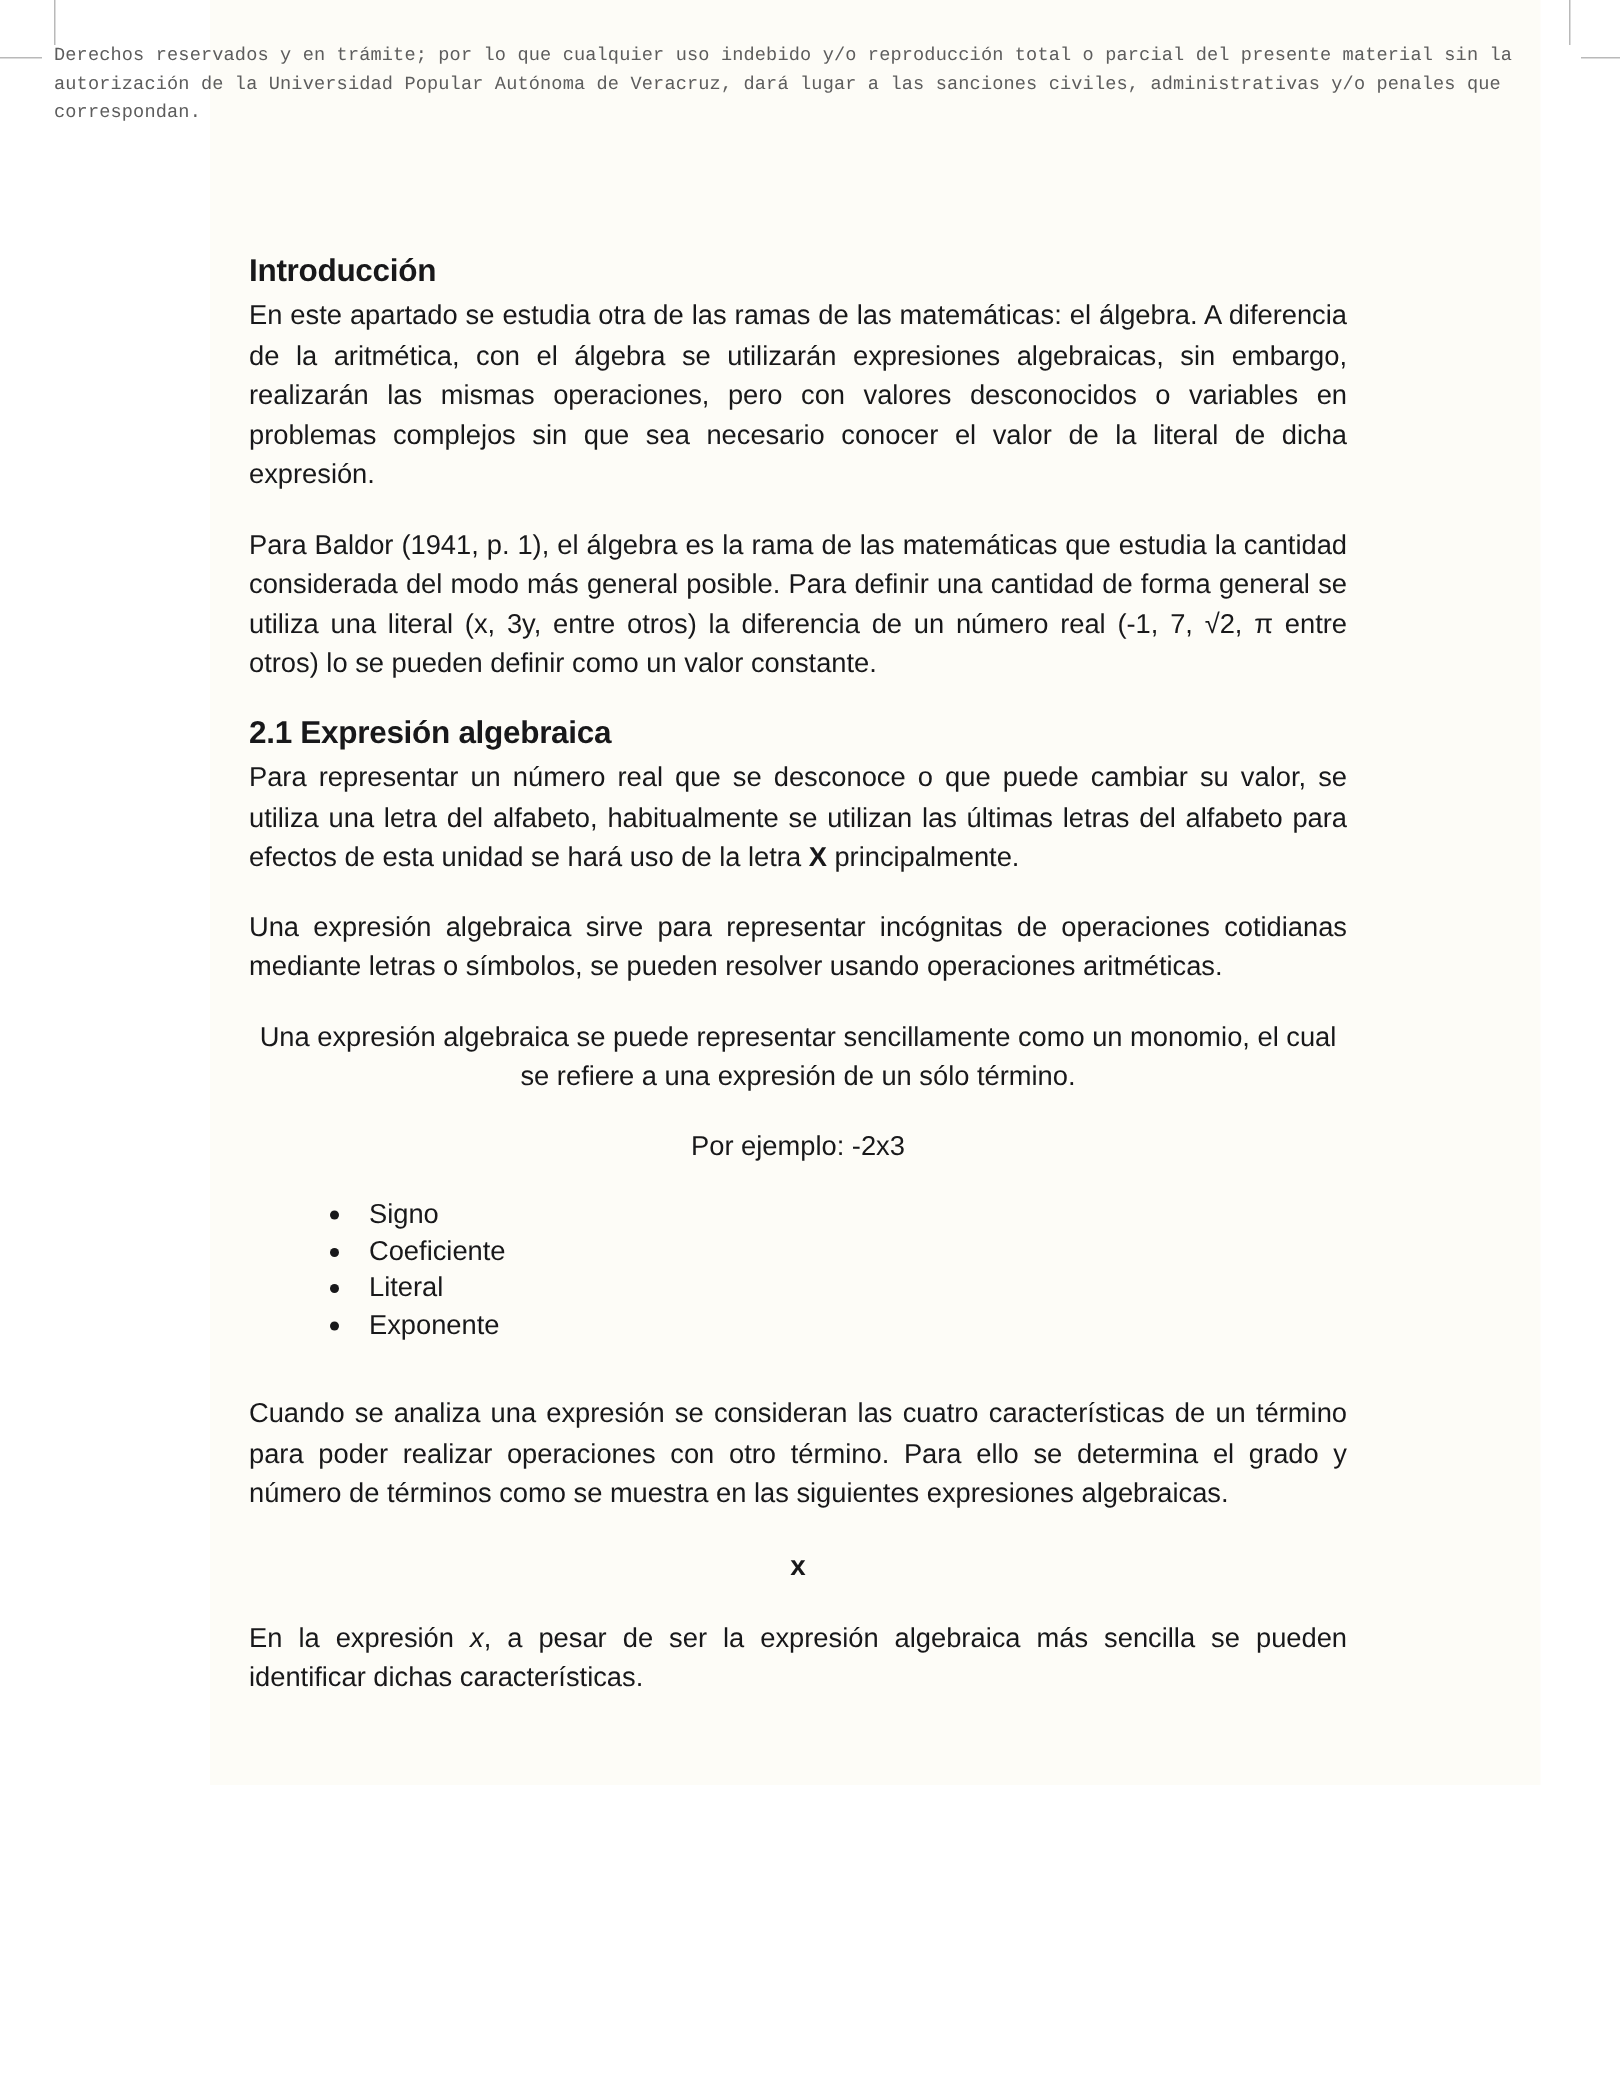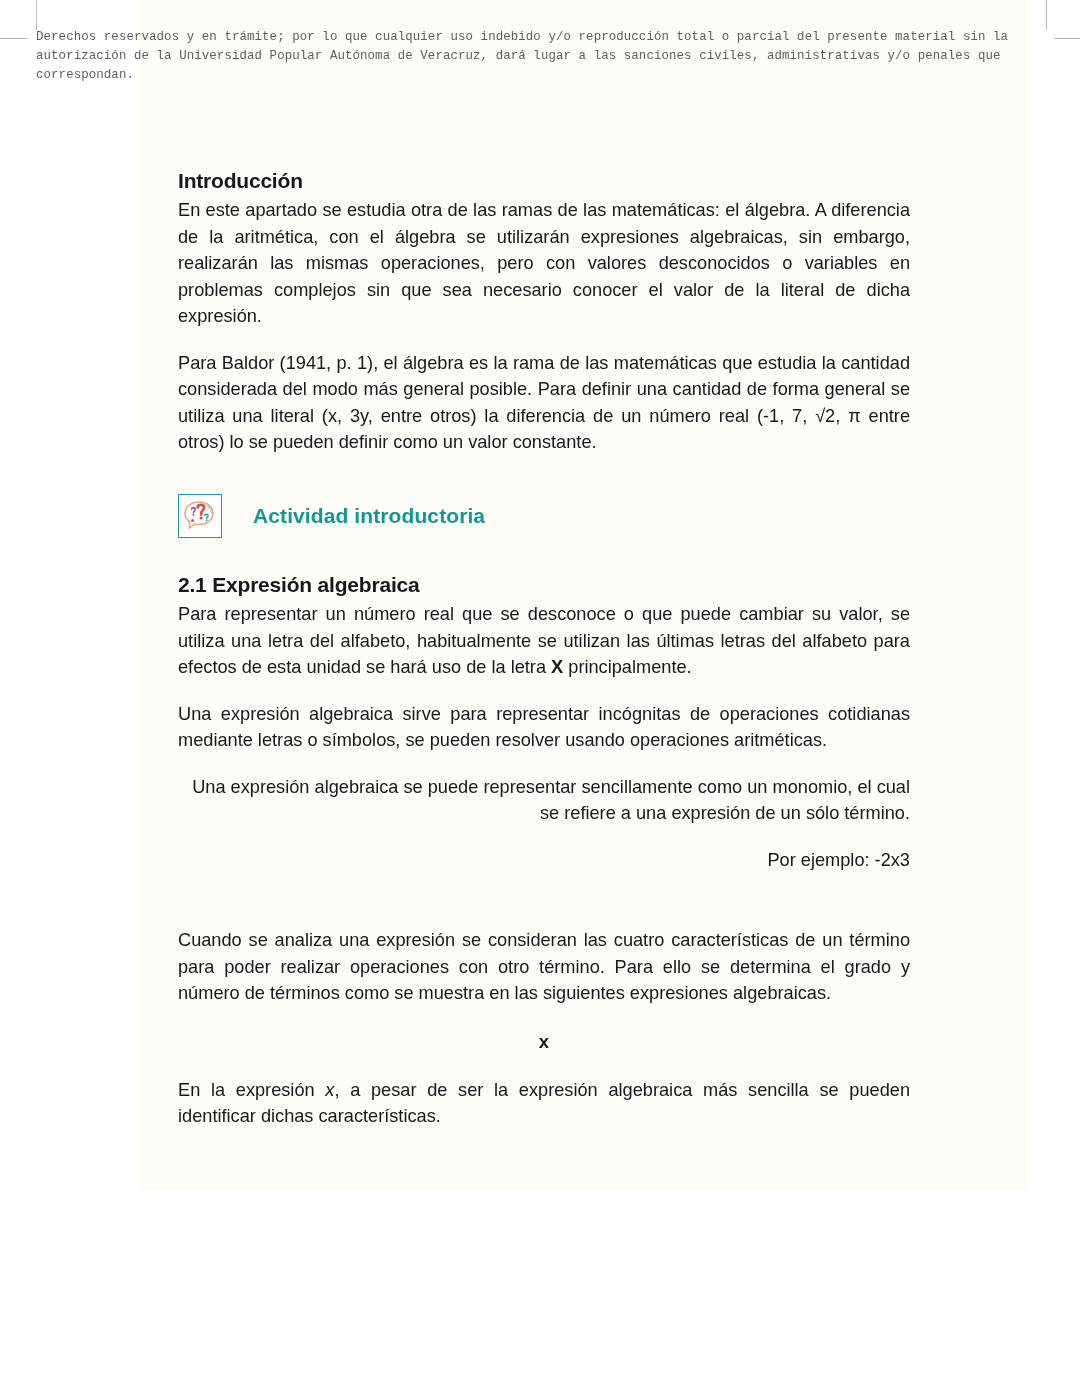--- a/index.html
+++ b/index.html
@@ -58,21 +58,21 @@
     line-height: 19px;
     color: #5d5d5d;
     letter-spacing: 0.1px;
     z-index: 5;
     white-space: normal;
   }
 
   
   .content {
     position: absolute;
-    left: 178px;
+    left: 166px;
     top: 168px;
     width: 732px;
     z-index: 3;
     color: #18181a;
   }
 
   h2.sec-title {
     font-size: 21px;
     font-weight: bold;
     margin: 0 0 3px 0;
@@ -88,21 +88,21 @@
   }
 
   p.body {
     font-size: 18.2px;
     line-height: 26.5px;
     margin: 0 0 20px 0;
     text-align: justify;
     text-justify: inter-word;
     color: #18181a;
   }
-  p.body.left  { text-align: right; }
+  p.body.left  { text-align: center; }
 
   .strong-x { font-weight: bold; }
   .ital { font-style: italic; }
 
   
   .activity {
     display: flex;
     align-items: center;
     margin: 38px 0 34px 0;
   }
@@ -199,55 +199,39 @@
   <div class="legal-header">Derechos reservados y en trámite; por lo que cualquier uso indebido y/o reproducción total o parcial del presente material sin la autorización de la Universidad Popular Autónoma de Veracruz, dará lugar a las sanciones civiles, administrativas y/o penales que correspondan.</div>
 
   <div class="content">
 
     <h2 class="sec-title">Introducción</h2>
 
     <p class="body">En este apartado se estudia otra de las ramas de las matemáticas: el álgebra. A diferencia de la aritmética, con el álgebra se utilizarán expresiones algebraicas, sin embargo, realizarán las mismas operaciones, pero con valores desconocidos o variables en problemas complejos sin que sea necesario conocer el valor de la literal de dicha expresión.</p>
 
     <p class="body">Para Baldor (1941, p. 1), el álgebra es la rama de las matemáticas que estudia la cantidad considerada del modo más general posible. Para definir una cantidad de forma general se utiliza una literal (x, 3y, entre otros) la diferencia de un número real (-1, 7, √2, π entre otros) lo se pueden definir como un valor constante.</p>
 
-    <div class="activity">
-      <span class="activity-icon">
-        <svg width="40" height="40" viewBox="0 0 40 40" xmlns="http://www.w3.org/2000/svg">
-
-          <path d="M20 7 C11.4 7 6 12.2 6 18.2 C6 21.7 7.9 24.8 10.9 26.8 L10.2 33.2 L15.6 29.2 C17 29.5 18.5 29.6 20 29.6 C28.6 29.6 34 24.3 34 18.2 C34 12.2 28.6 7 20 7 Z" fill="#ffffff" stroke="#e8a37a" stroke-width="1.5" stroke-linejoin="round"></path>
-
-          <path d="M24 9.5 C29.5 11 32.5 14.5 32.3 18.4" fill="none" stroke="#c4cdd3" stroke-width="1.4" stroke-linecap="round"></path>
-
-          <path d="M18.6 12.6 C18.6 11.0 20.0 9.8 21.8 9.8 C23.7 9.8 25.1 11.1 25.1 12.8 C25.1 15.3 22.1 15.8 22.1 18.6 L22.1 19.6" fill="none" stroke="#d94f45" stroke-width="2.6" stroke-linecap="round"></path>
-          <circle cx="22.1" cy="23.0" r="1.6" fill="#d94f45"></circle>
-
-          <path d="M12.6 14.4 C12.6 13.5 13.4 12.8 14.4 12.8 C15.4 12.8 16.2 13.5 16.2 14.5 C16.2 15.9 14.5 16.2 14.5 17.8" fill="none" stroke="#6b4fa3" stroke-width="1.5" stroke-linecap="round"></path>
-          <circle cx="14.5" cy="19.7" r="0.95" fill="#6b4fa3"></circle>
-
-          <path d="M25.8 20.6 C25.8 19.8 26.6 19.2 27.5 19.2 C28.4 19.2 29.1 19.8 29.1 20.7 C29.1 21.9 27.6 22.2 27.6 23.6" fill="none" stroke="#1fa39a" stroke-width="1.5" stroke-linecap="round"></path>
-          <circle cx="27.6" cy="25.3" r="0.9" fill="#1fa39a"></circle>
-
-          <circle cx="13.6" cy="25.4" r="1.5" fill="#d94f45"></circle>
-        </svg>
-      </span>
-      <span class="activity-label">Actividad introductoria</span>
-    </div>
 
     <h2 class="sec-title">2.1 Expresión algebraica</h2>
 
     <p class="body"><span>Para representar un número real que se desconoce o que puede cambiar su valor, se utiliza una letra del alfabeto, habitualmente se utilizan las últimas letras del alfabeto para efectos de esta unidad se hará uso de la letra </span><span class="strong-x">X</span><span> principalmente.</span></p>
 
     <p class="body">Una expresión algebraica sirve para representar incógnitas de operaciones cotidianas mediante letras o símbolos, se pueden resolver usando operaciones aritméticas.</p>
 
 
     <p class="body left">Una expresión algebraica se puede representar sencillamente como un monomio, el cual se refiere a una expresión de un sólo término.</p>
 
     <p class="body left">Por ejemplo: -2x3</p>
 
 
+    <ul class="feature-list">
+      <li>Signo</li>
+      <li>Coeficiente</li>
+      <li>Literal</li>
+      <li>Exponente</li>
+    </ul>
 
     <div class="gap-block"></div>
 
     <p class="body">Cuando se analiza una expresión se consideran las cuatro características de un término para poder realizar operaciones con otro término. Para ello se determina el grado y número de términos como se muestra en las siguientes expresiones algebraicas.</p>
 
     <div class="centered-expr">x</div>
 
     <p class="body"><span>En la expresión </span><span class="ital">x</span><span>, a pesar de ser la expresión algebraica más sencilla se pueden identificar dichas características.</span></p>
 
   </div>

